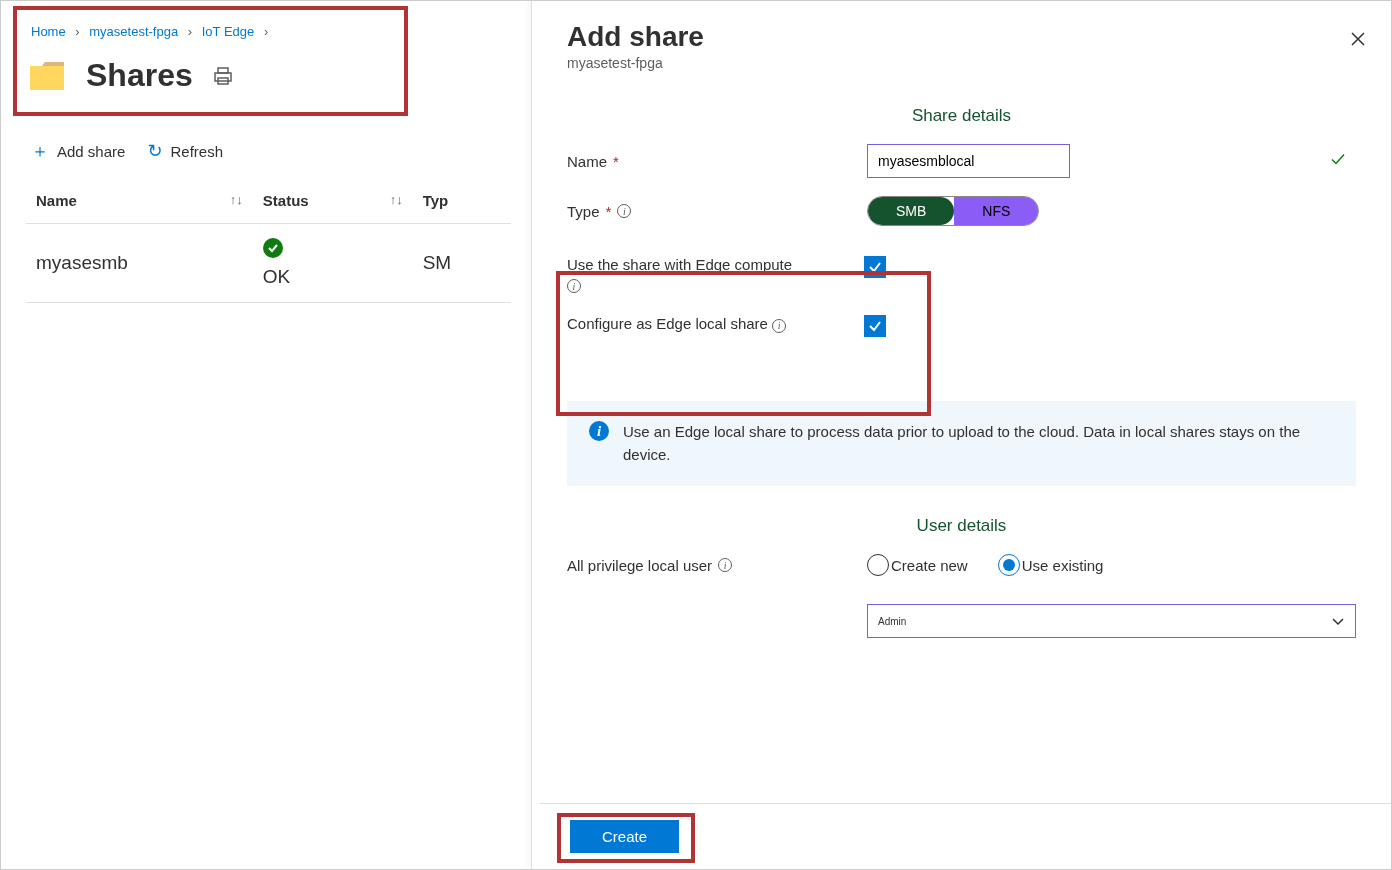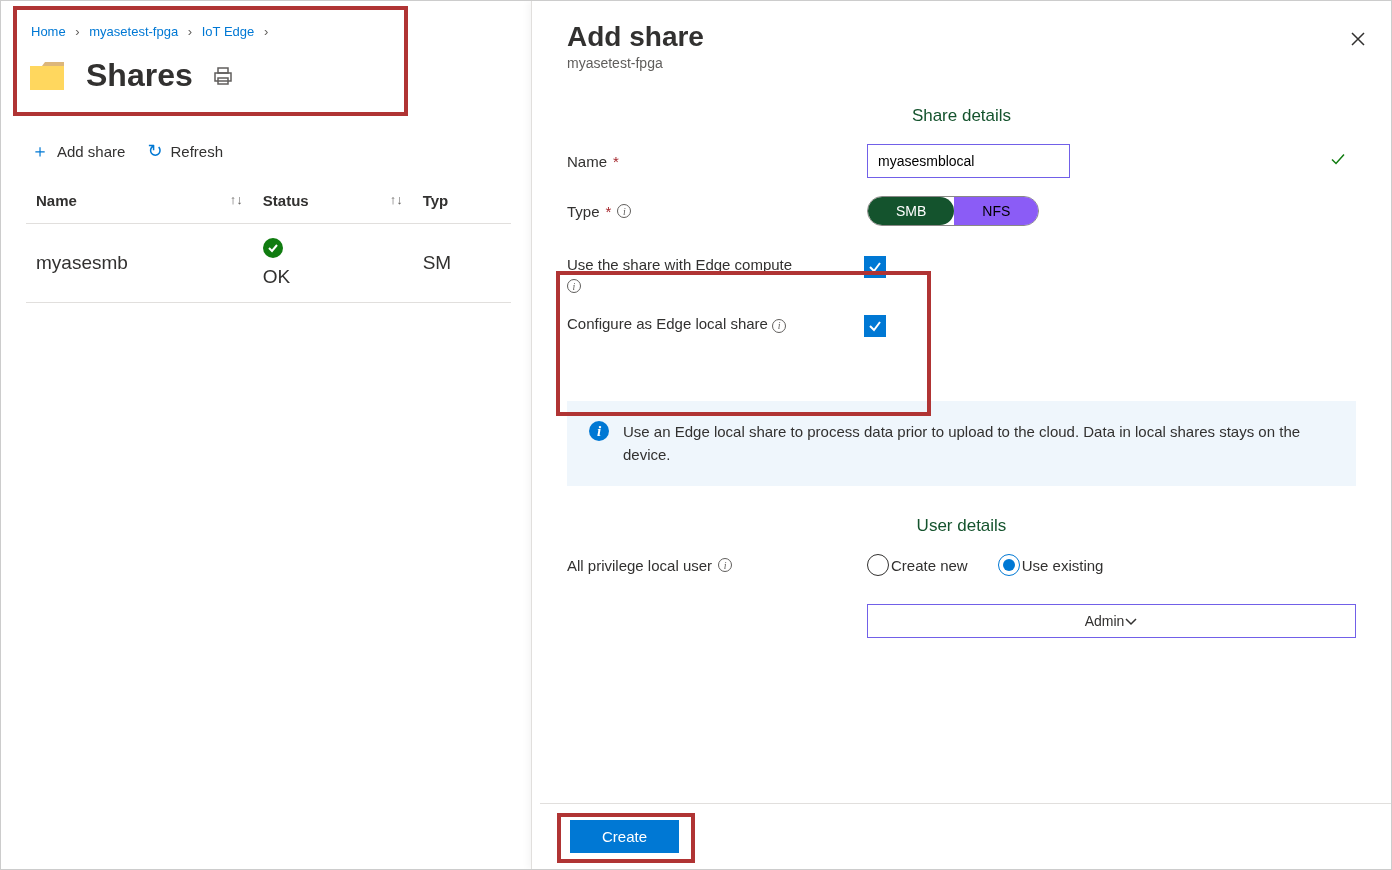--- a/index.html
+++ b/index.html
@@ -345,24 +345,24 @@
     
     .select-wrapper {
       margin-top: 28px;
       margin-left: 300px;
     }
     .select {
       width: 100%;
       height: 34px;
       border: 1px solid #7160e8;
       padding: 0 10px;
-      font-size: 14px;
-      display: flex;
-      align-items: center;
-      justify-content: center;
+      font-size: 10px;
+      display: flex;
+      align-items: center;
+      justify-content: space-between;
       cursor: pointer;
     }
     
     .panel-footer {
       position: absolute;
       bottom: 0;
       left: 8px;
       right: 0;
       border-top: 1px solid #e1dfdd;
       padding: 16px 30px;

